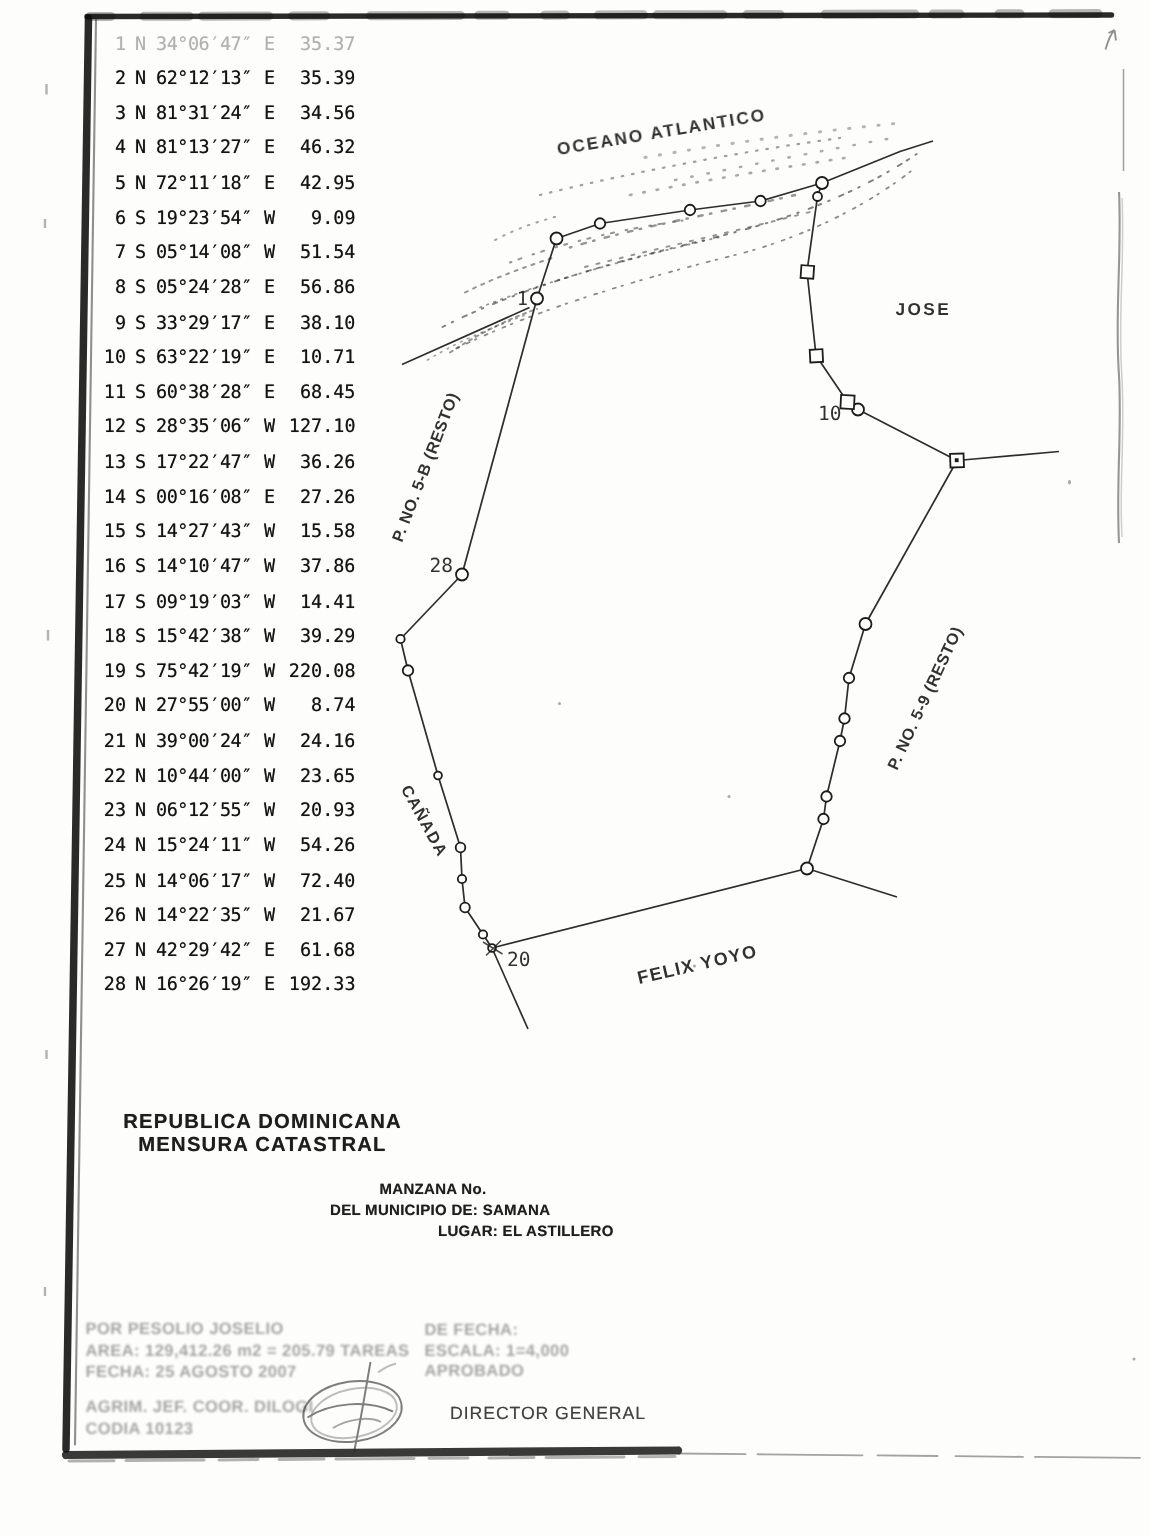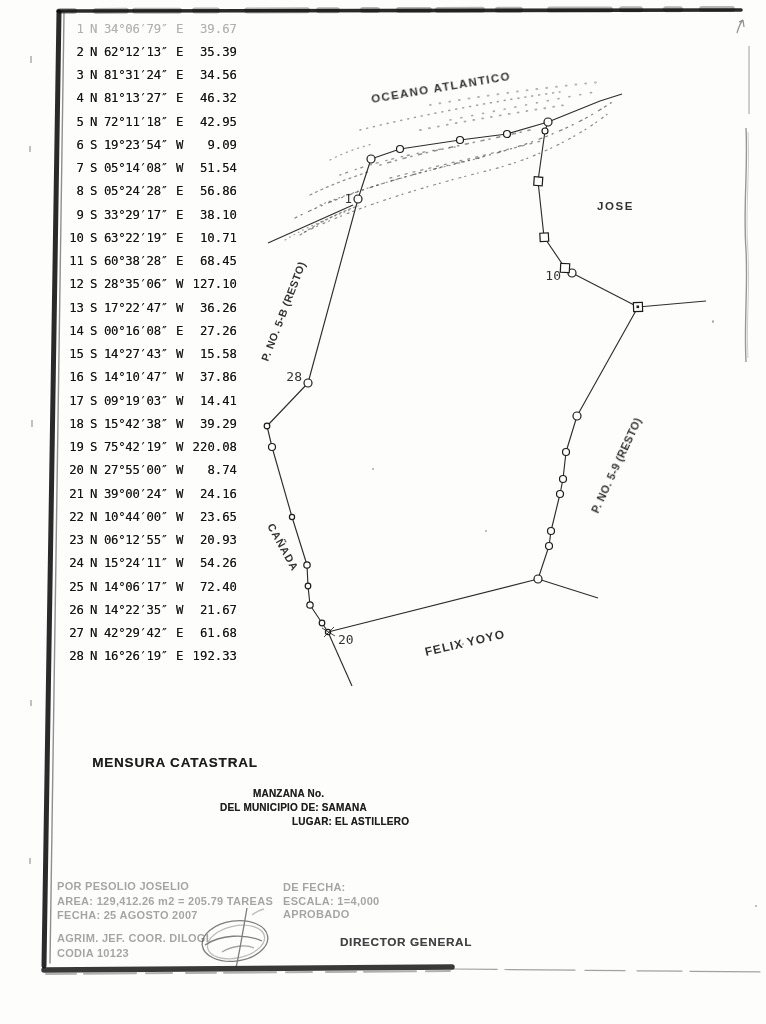--- a/index.html
+++ b/index.html
@@ -43,23 +43,23 @@
 
   .ghost-left .fline, .ghost-right .fline, .ghost-line{
     font-size:11px;font-weight:700;color:#2c2c2c;opacity:.42;filter:blur(.55px);
     letter-spacing:.3px;white-space:nowrap;}
   .ghost-left{position:absolute;left:57px;top:880px;}
   .ghost-left .fline{height:14.5px;}
   .ghost-right{position:absolute;left:283px;top:881px;}
   .ghost-right .fline{height:13.5px;}
   .sig-line{position:absolute;left:57px;top:932px;}
   .codia-line{position:absolute;left:57px;top:947px;}
-  .director{position:absolute;left:300px;top:935px;font-size:11.8px;font-weight:700;
+  .director{position:absolute;left:300px;top:935px;font-size:11.8px;font-weight:400;
     letter-spacing:.6px;color:#222;opacity:.85;text-shadow:0 0 .5px rgba(0,0,0,.5);
-    filter:blur(.2px);white-space:nowrap;margin-left:40px;}
+    filter:blur(.2px);white-space:nowrap;}
 
   .speck{position:absolute;background:#555;border-radius:50%;opacity:.5;}
 </style>
 </head>
 <body>
 
 <div class="page">
 
   <svg class="art" viewBox="0 0 766 1024">
 
@@ -170,23 +170,23 @@
       <path d="M205,945 C220,935 245,933 262,941"></path>
       <path d="M222,952 C232,946 246,944 254,948" opacity=".7"></path>
       <path d="M252,915 C256,912 260,910 264,909" opacity=".5"></path>
     </g>
   </svg>
 
   <div class="btable">
       <div class="brow faded">
       <span class="c-no">1</span>
       <span class="c-ns">N</span>
-      <span class="c-angle">34°06′79″</span>
-      <span class="c-ew">E</span>
-      <span class="c-dist">39.67</span>
+      <span class="c-angle">34°06′47″</span>
+      <span class="c-ew">E</span>
+      <span class="c-dist">35.37</span>
     </div>
       <div class="brow">
       <span class="c-no">2</span>
       <span class="c-ns">N</span>
       <span class="c-angle">62°12′13″</span>
       <span class="c-ew">E</span>
       <span class="c-dist">35.39</span>
     </div>
       <div class="brow">
       <span class="c-no">3</span>
@@ -365,20 +365,21 @@
     </div>
       <div class="brow">
       <span class="c-no">28</span>
       <span class="c-ns">N</span>
       <span class="c-angle">16°26′19″</span>
       <span class="c-ew">E</span>
       <span class="c-dist">192.33</span>
     </div>
     </div>
 
+  <div class="ftitle" style="top:740px">REPUBLICA DOMINICANA</div>
   <div class="ftitle" style="top:755px">MENSURA CATASTRAL</div>
 
 
   <div class="fields-right">
       <div class="fline">MANZANA No.</div>
       <div class="fline">DEL MUNICIPIO DE: SAMANA</div>
       <div class="fline">LUGAR: EL ASTILLERO</div>
     </div>
 
   <div class="ghost-left">

